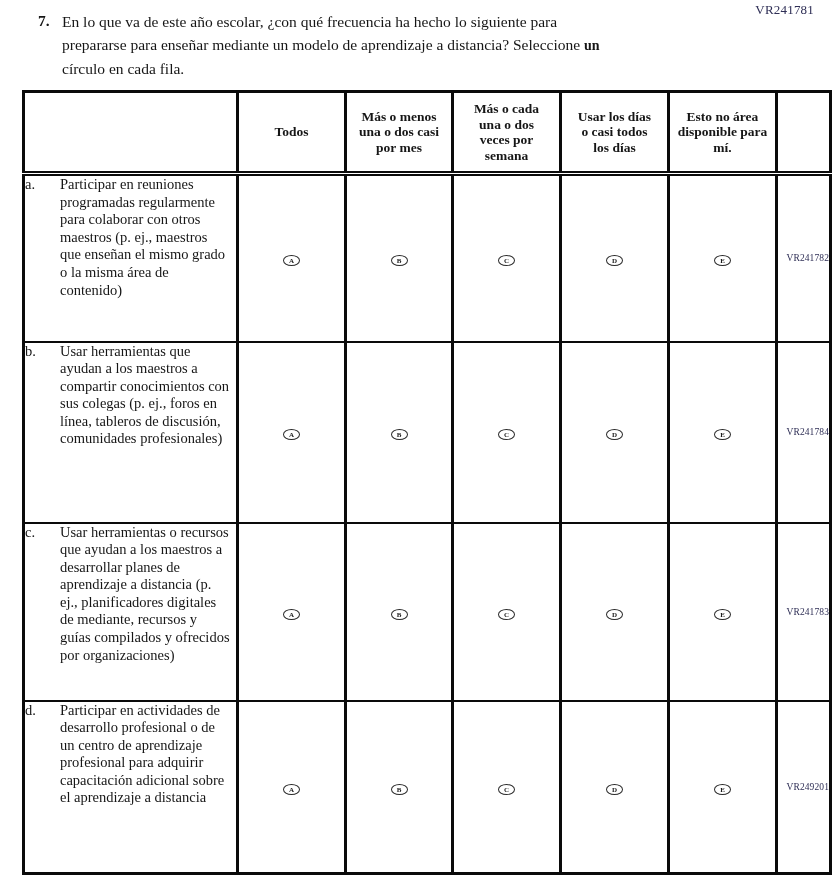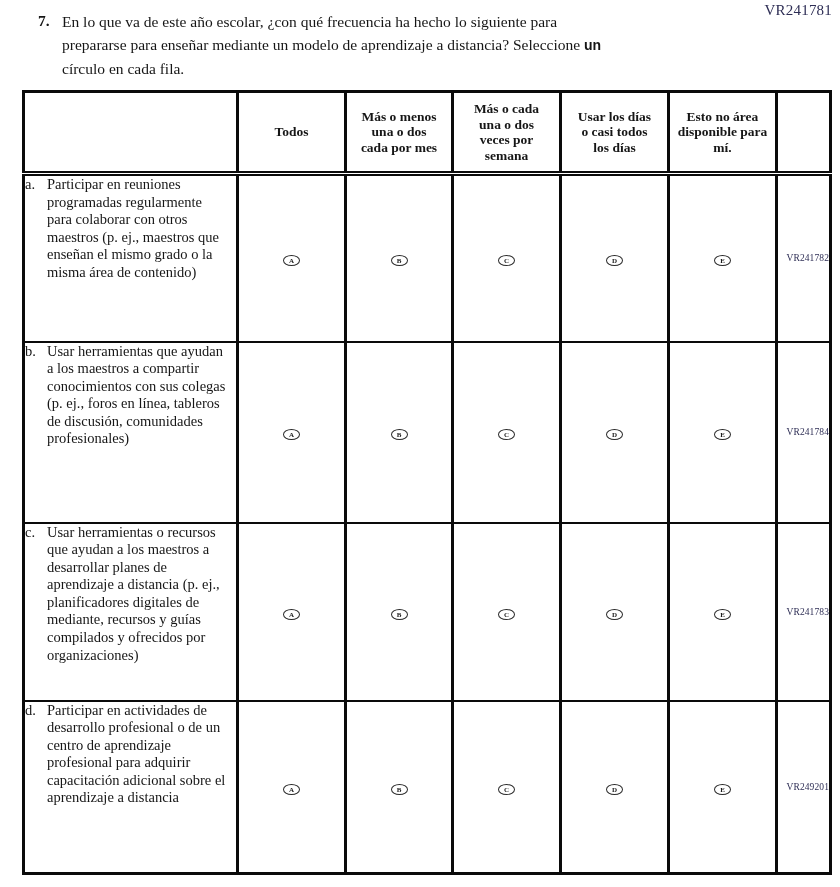--- a/index.html
+++ b/index.html
@@ -9,22 +9,22 @@
     width: 840px;
     height: 887px;
     font-family: "Liberation Serif", "DejaVu Serif", serif;
     color: #161616;
     position: relative;
     overflow: hidden;
   }
   .form-code-top {
     position: absolute;
     top: 2px;
-    right: 8px;
-    font-size: 15px;
+    right: 26px;
+    font-size: 13px;
     color: #2e2e55;
     letter-spacing: 0.2px;
   }
   .question {
     position: absolute;
     left: 38px;
     top: 10px;
     width: 760px;
     display: flex;
     align-items: flex-start;
@@ -35,21 +35,21 @@
     width: 24px;
     flex: 0 0 24px;
     line-height: 21px;
   }
   .qtext {
     font-size: 15.5px;
     line-height: 23px;
     white-space: pre-line;
   }
   .qtext .emph {
-    font-family: Liberation Sans, sans-serif;
+    font-family: Liberation Serif, serif;
     font-weight: 700;
     font-size: 14px;
   }
   table.survey {
     position: absolute;
     left: 22px;
     top: 90px;
     width: 807px;
     border-collapse: collapse;
     table-layout: fixed;
@@ -80,21 +80,21 @@
     vertical-align: top;
     font-size: 14.5px;
     line-height: 17.6px;
     padding: 2px 2px 2px 5px;
   }
   .label-wrap { display: flex; }
   .row-letter {
     flex: 0 0 22px;
     width: 22px;
   }
-  .row-text { flex: 1 1 auto; padding-right: 6px; }
+  .row-text { flex: 1 1 auto; padding-right: 6px; margin-left: 13px; }
   td.option-cell {
     text-align: center;
     vertical-align: middle;
   }
   .bubble {
     display: inline-block;
     width: 17px;
     height: 11px;
     border: 1.2px solid #2a2a2a;
     border-radius: 50%;
@@ -141,21 +141,21 @@
     <col style="width:108px">
     <col style="width:54px">
   </colgroup>
   <thead>
     <tr>
       <th></th>
       <th>
           <div class="hdr-inner" style="width:60px">Todos</div>
         </th>
       <th>
-          <div class="hdr-inner" style="width:84px">Más o menos una o dos cada por mes</div>
+          <div class="hdr-inner" style="width:84px">Más o menos una o dos casi por mes</div>
         </th>
       <th>
           <div class="hdr-inner" style="width:84px">Más o cada una o dos veces por semana</div>
         </th>
       <th>
           <div class="hdr-inner" style="width:80px">Usar los días o casi todos los días</div>
         </th>
       <th>
           <div class="hdr-inner" style="width:92px">Esto no área disponible para mí.</div>
         </th>

